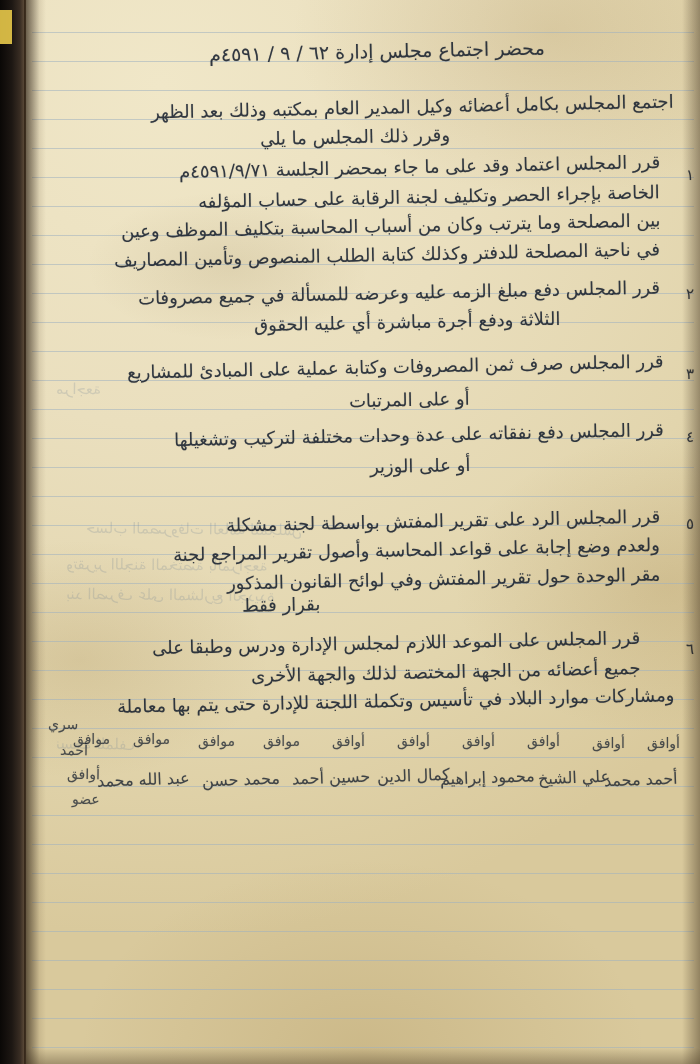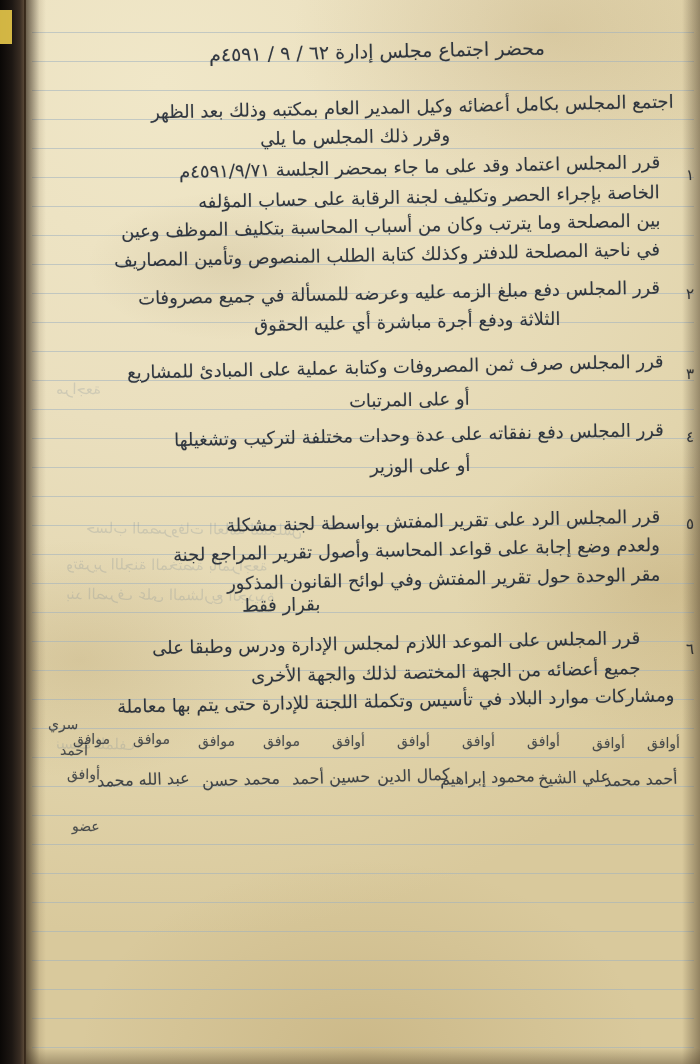--- a/index.html
+++ b/index.html
@@ -263,21 +263,21 @@
 
       <div class="hw sig skew2" style="right:22px; top:770px;">أحمد محمد</div>
       <div class="hw sig skew2" style="right:90px; top:768px;">علي الشيخ</div>
       <div class="hw sig skew2" style="right:165px; top:768px;">محمود إبراهيم</div>
       <div class="hw sig skew2" style="right:250px; top:766px;">كمال الدين</div>
       <div class="hw sig skew2" style="right:330px; top:768px;">حسين أحمد</div>
       <div class="hw sig skew2" style="right:420px; top:770px;">محمد حسن</div>
       <div class="hw sig skew2" style="right:510px; top:770px;">عبد الله محمد</div>
 
       <div class="hw sm skew3" style="right:600px; top:766px;">أوافق</div>
-      <div class="hw sm skew3" style="right:600px; top:818px;">عضو</div>
+      <div class="hw sm skew3" style="right:600px; top:791px;">عضو</div>
       <div class="hw sm skew3" style="right:612px; top:742px;">أحمد</div>
       <div class="hw sm skew3" style="right:622px; top:716px;">سري</div>
 
     </div>
 
     <div class="edge-right"></div>
     <div class="edge-bottom"></div>
   </div>
 
   <div class="binding"></div>

